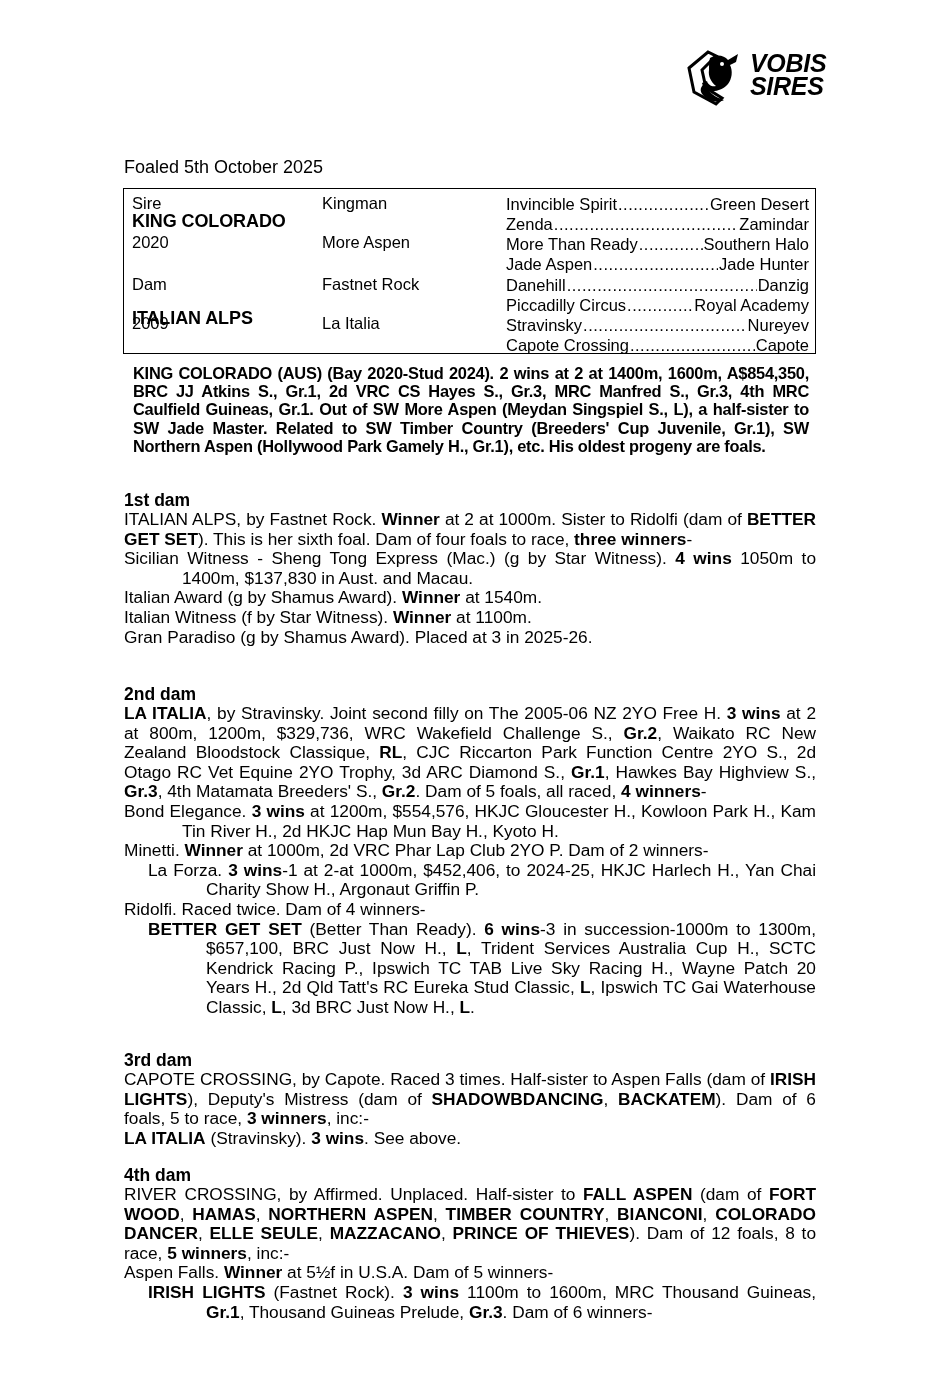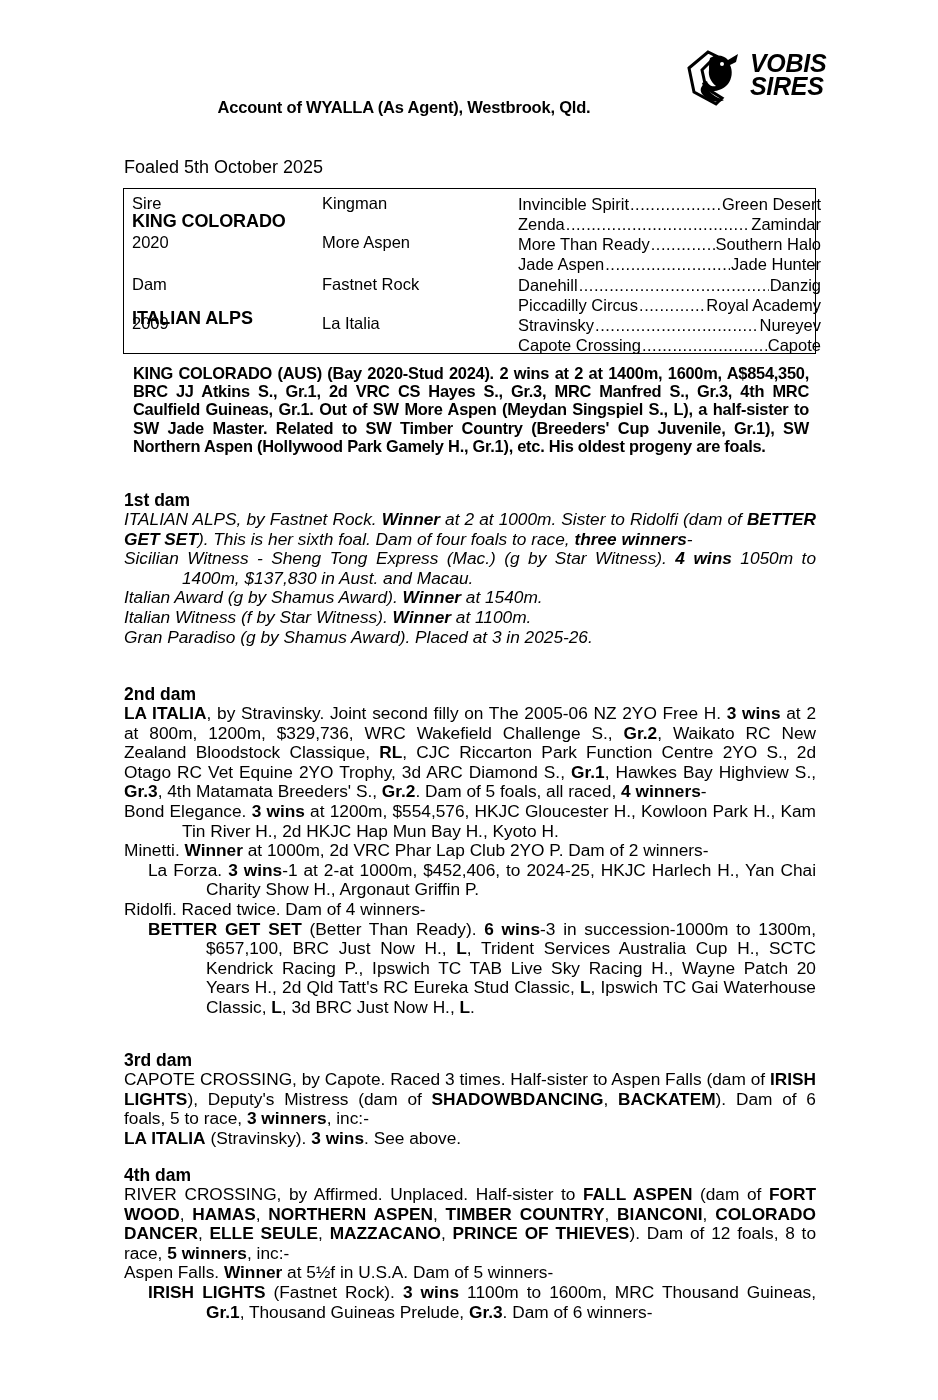--- a/index.html
+++ b/index.html
@@ -141,21 +141,21 @@
   .ped-line {
     position: absolute;
     font-size: 16.5px;
     line-height: 17px;
     white-space: nowrap;
   }
   .ped-bold { font-weight: bold; font-size: 18px; letter-spacing: -0.1px; }
 
   .gp-row {
     position: absolute;
-    left: 12px;
+    left: 0;
     width: 303px;
     font-size: 16.5px;
     display: flex;
     align-items: baseline;
     white-space: nowrap;
     text-align: center;
   }
   .gp-dots {
     flex: 1 1 auto;
     overflow: hidden;
@@ -225,21 +225,20 @@
           <circle cx="36" cy="16" r="2" fill="#fff"></circle>
         </g>
       </svg>
     </div>
     <div class="logo-text">
       <div>VOBIS</div>
       <div>SIRES</div>
     </div>
   </div>
 
-  <div class="account-line">Account of WYALLA (As Agent), Westbrook, Qld.</div>
 
 
   <div class="sub-row">
     <span class="foaled">Foaled 5th October 2025</span>
   </div>
 
   <div class="ped-table">
 
     <div class="ped-col c1">
       <div class="ped-line" style="top:6px">Sire</div>
@@ -298,21 +297,21 @@
         <span class="gp-dots">.........................................................</span>
         <span class="gp-right">Capote</span>
       </div>
     </div>
   </div>
 
   <div class="sire-para">KING COLORADO (AUS) (Bay 2020-Stud 2024). 2 wins at 2 at 1400m, 1600m, A$854,350, BRC JJ Atkins S., Gr.1, 2d VRC CS Hayes S., Gr.3, MRC Manfred S., Gr.3, 4th MRC Caulfield Guineas, Gr.1. Out of SW More Aspen (Meydan Singspiel S., L), a half-sister to SW Jade Master. Related to SW Timber Country (Breeders' Cup Juvenile, Gr.1), SW Northern Aspen (Hollywood Park Gamely H., Gr.1), etc. His oldest progeny are foals.</div>
 
   <div id="dams-root">
       <div class="dam-head" style="top: 490px;">1st dam</div>
-      <div class="dam-body" style="top: 510px; font-style: italic;">
+      <div class="dam-body" style="top: 510px;">
         <p class="p-hang lvl0 jus"><span>ITALIAN ALPS, by Fastnet Rock. </span><b>Winner</b><span> at 2 at 1000m. Sister to Ridolfi (dam of </span><b>BETTER GET SET</b><span>). This is her sixth foal. Dam of four foals to race, </span><b>three winners</b><span>-</span></p>
         <p class="p-hang lvl1 jus"><span>Sicilian Witness - Sheng Tong Express (Mac.) (g by Star Witness). </span><b>4 wins</b><span> 1050m to 1400m, $137,830 in Aust. and Macau.</span></p>
         <p class="p-hang lvl1 nojus"><span>Italian Award (g by Shamus Award). </span><b>Winner</b><span> at 1540m.</span></p>
         <p class="p-hang lvl1 nojus"><span>Italian Witness (f by Star Witness). </span><b>Winner</b><span> at 1100m.</span></p>
         <p class="p-hang lvl1 nojus"><span>Gran Paradiso (g by Shamus Award). Placed at 3 in 2025-26.</span></p>
       </div>
       <div class="dam-head" style="top: 684px;">2nd dam</div>
       <div class="dam-body" style="top: 704px;">
         <p class="p-hang lvl0 jus"><b>LA ITALIA</b><span>, by Stravinsky. Joint second filly on The 2005-06 NZ 2YO Free H. </span><b>3 wins</b><span> at 2 at 800m, 1200m, $329,736, WRC Wakefield Challenge S., </span><b>Gr.2</b><span>, Waikato RC New Zealand Bloodstock Classique, </span><b>RL</b><span>, CJC Riccarton Park Function Centre 2YO S., 2d Otago RC Vet Equine 2YO Trophy, 3d ARC Diamond S., </span><b>Gr.1</b><span>, Hawkes Bay Highview S., </span><b>Gr.3</b><span>, 4th Matamata Breeders' S., </span><b>Gr.2</b><span>. Dam of 5 foals, all raced, </span><b>4 winners</b><span>-</span></p>
         <p class="p-hang lvl1 jus"><span>Bond Elegance. </span><b>3 wins</b><span> at 1200m, $554,576, HKJC Gloucester H., Kowloon Park H., Kam Tin River H., 2d HKJC Hap Mun Bay H., Kyoto H.</span></p>

